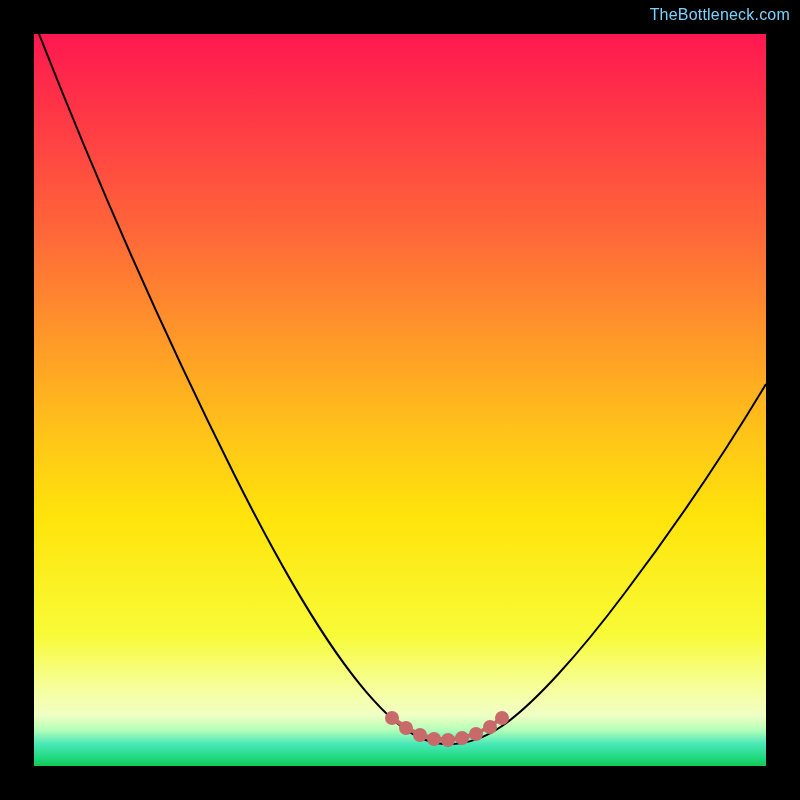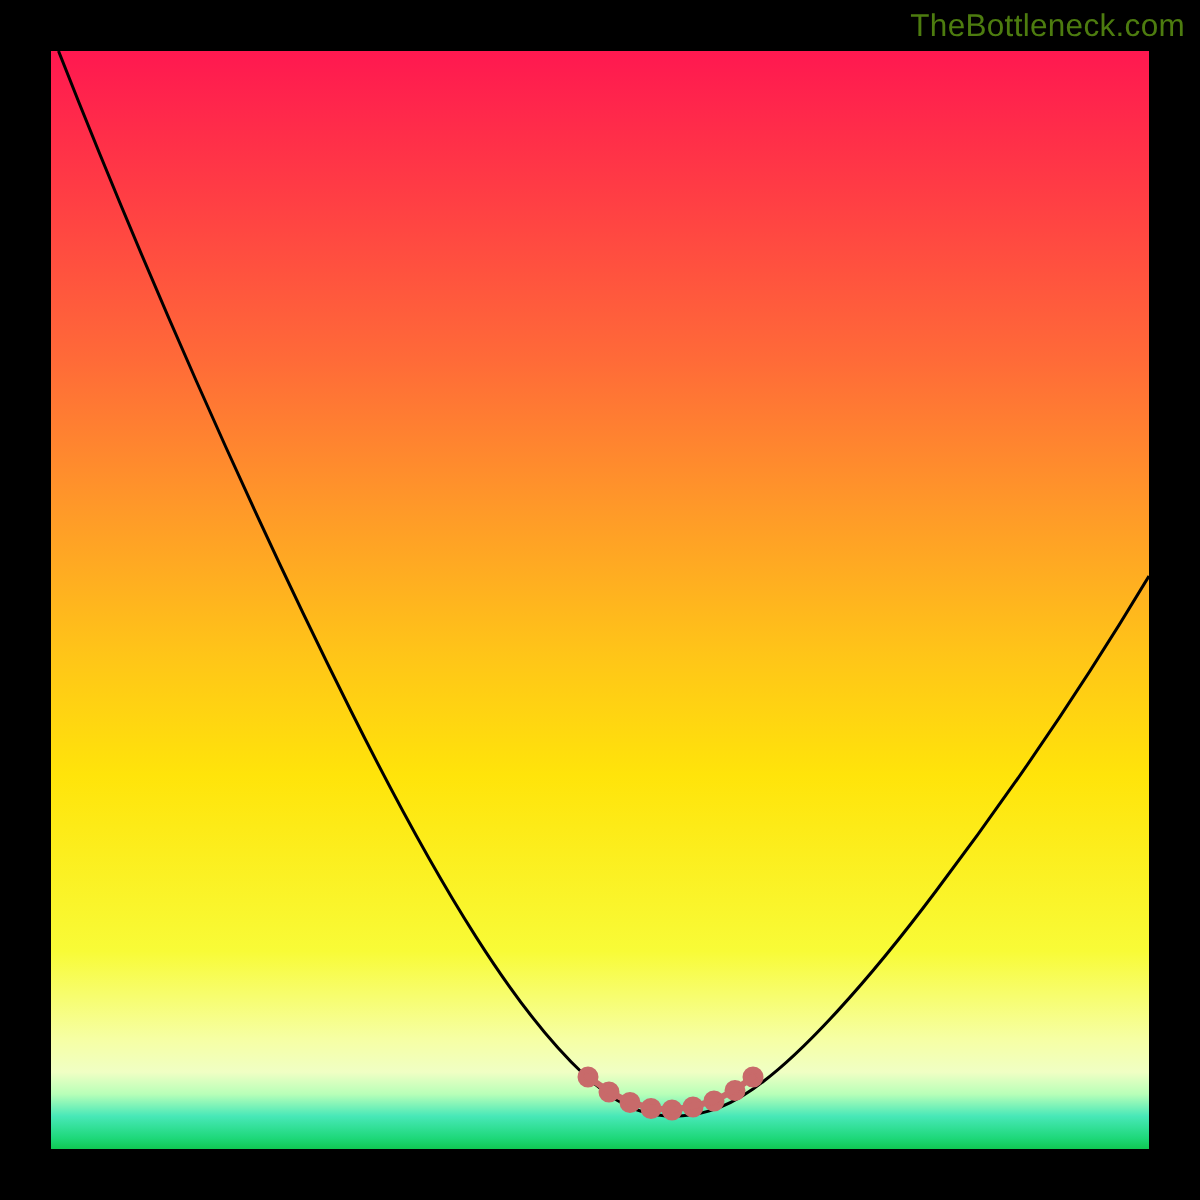--- a/index.html
+++ b/index.html
@@ -38,23 +38,23 @@
       #b8ffb8 95.0%,
       #48e8b8 97.0%,
       #1ed87a 99.0%,
       #10c852 100%
     );
   }
   .watermark {
     position: absolute;
     top: 6px;
     right: 10px;
-    font-size: 21px;
+    font-size: 16px;
     font-weight: 400;
-    color: #4d7c0f;
+    color: #7dd3fc;
     letter-spacing: 0.2px;
     user-select: none;
   }
   svg.curves {
     position: absolute;
     left: 0;
     top: 0;
     width: 732px;
     height: 732px;
   }

